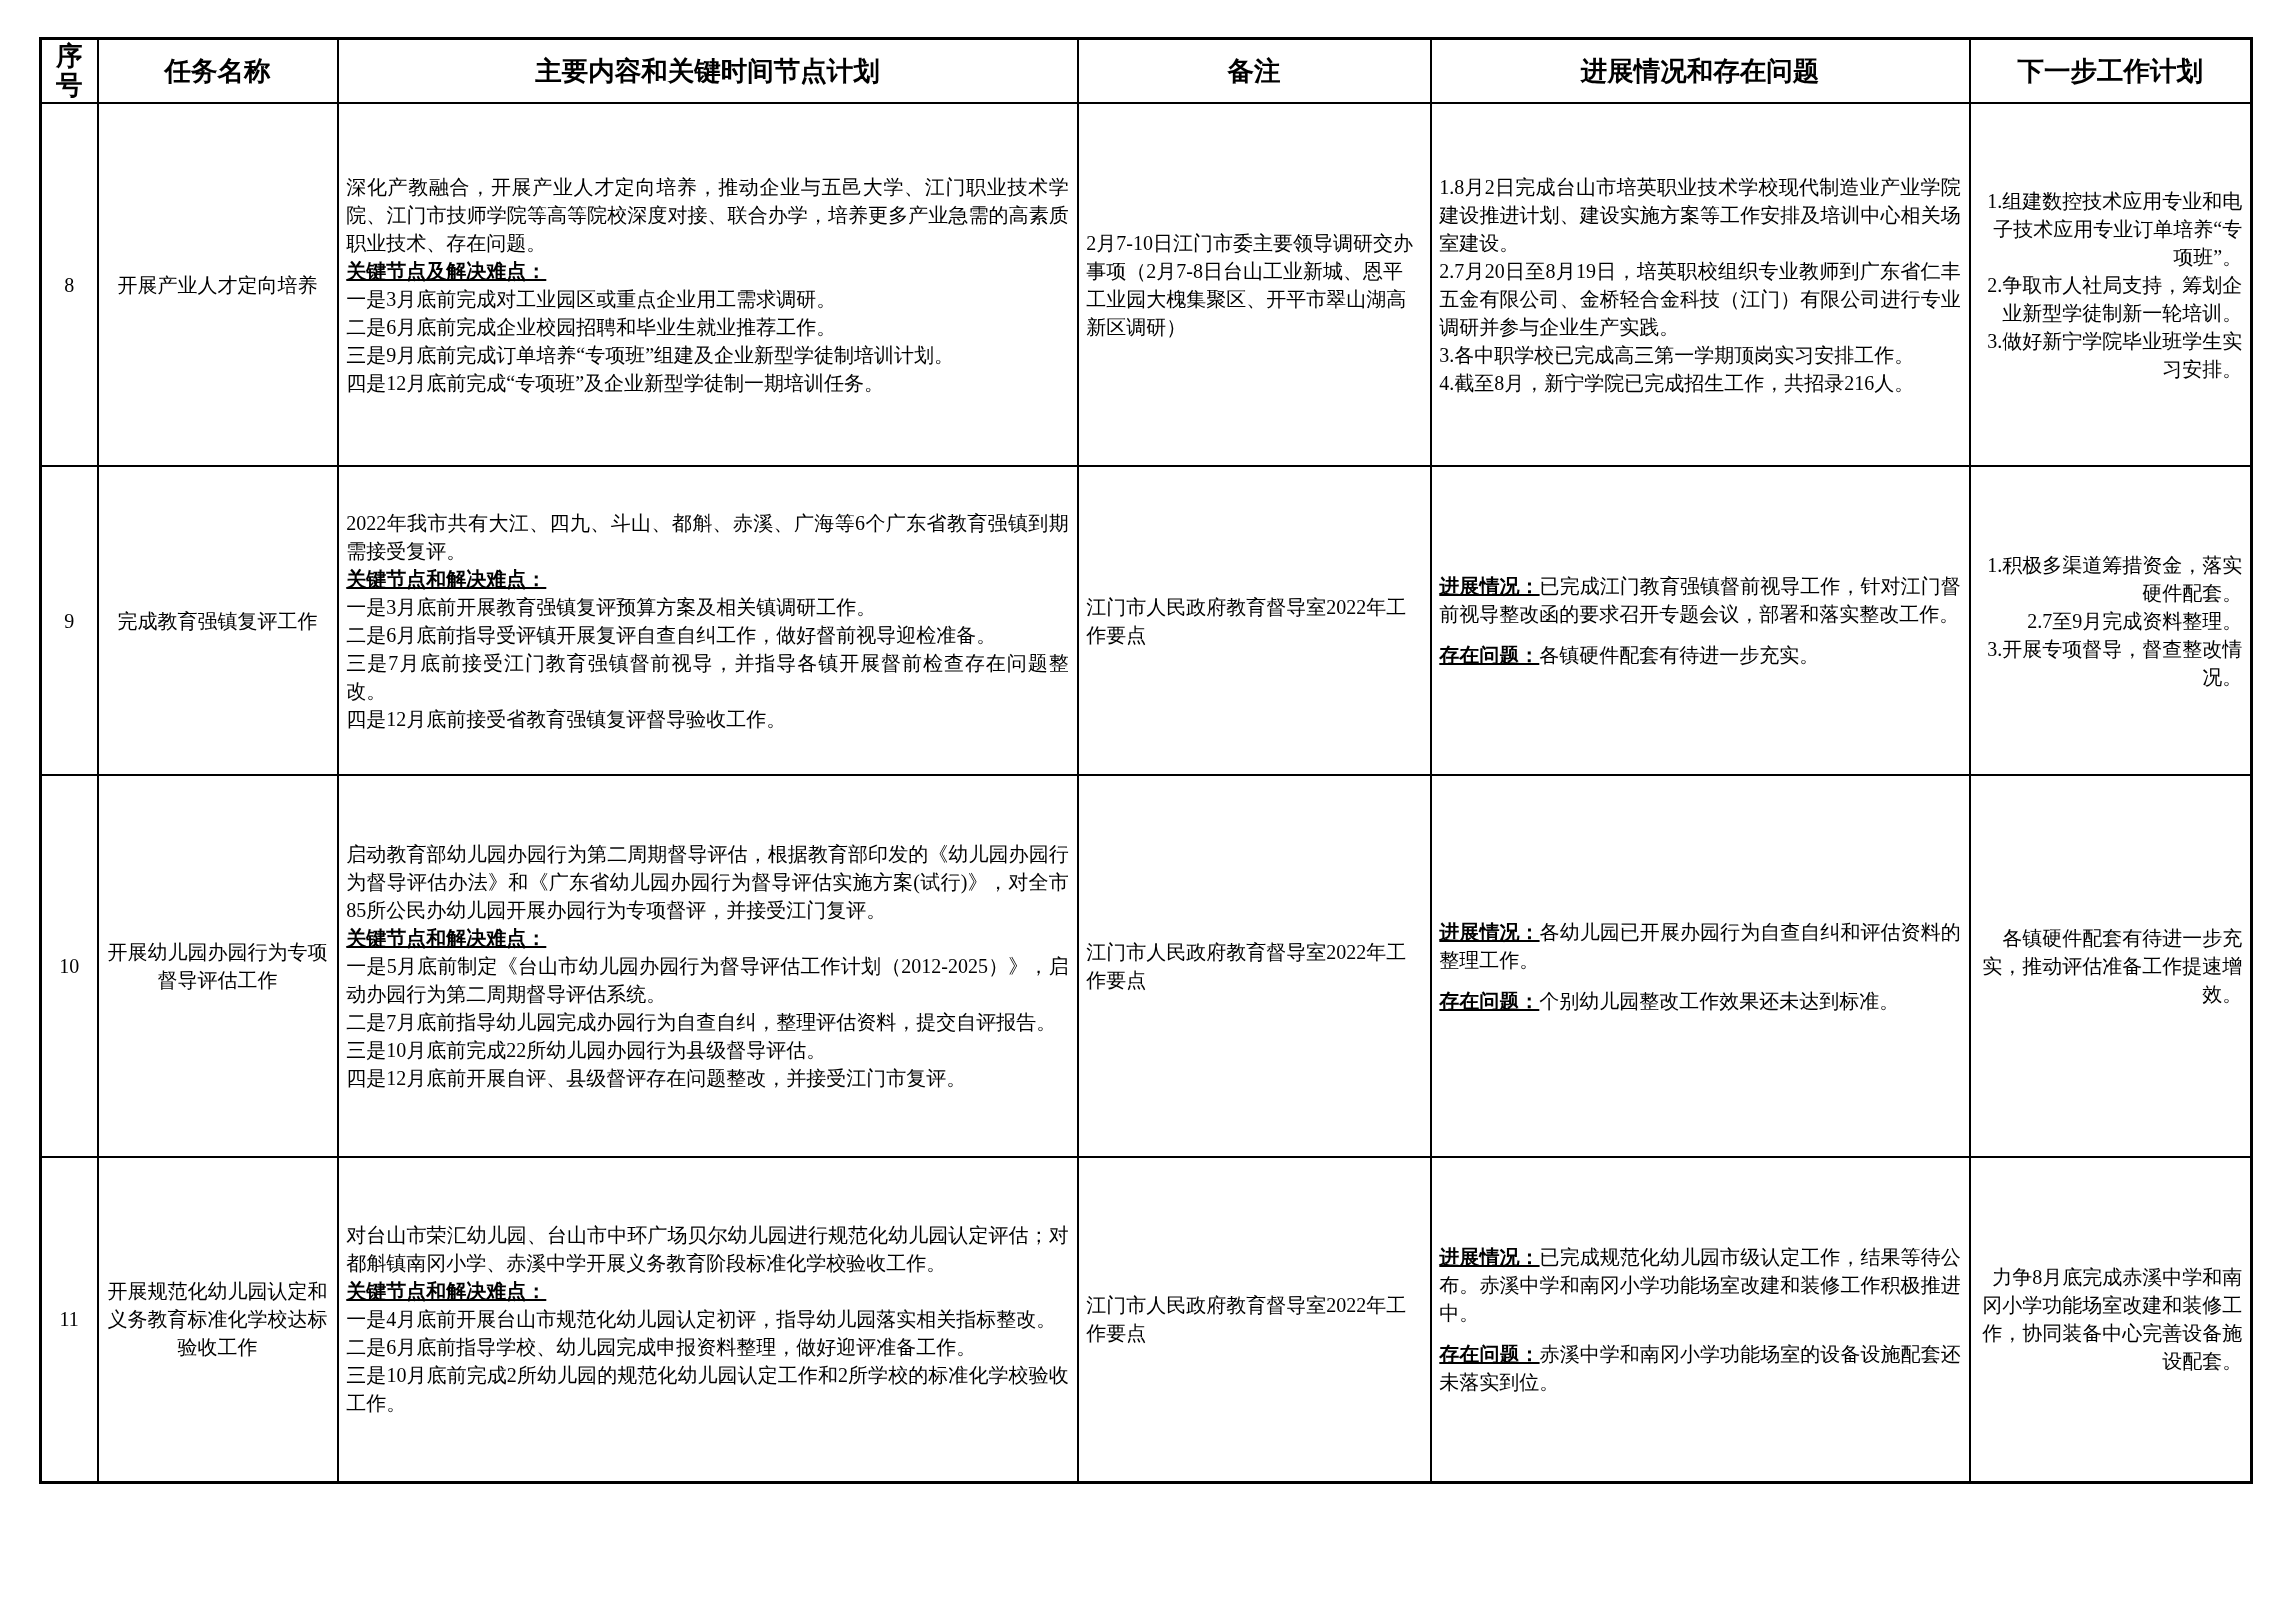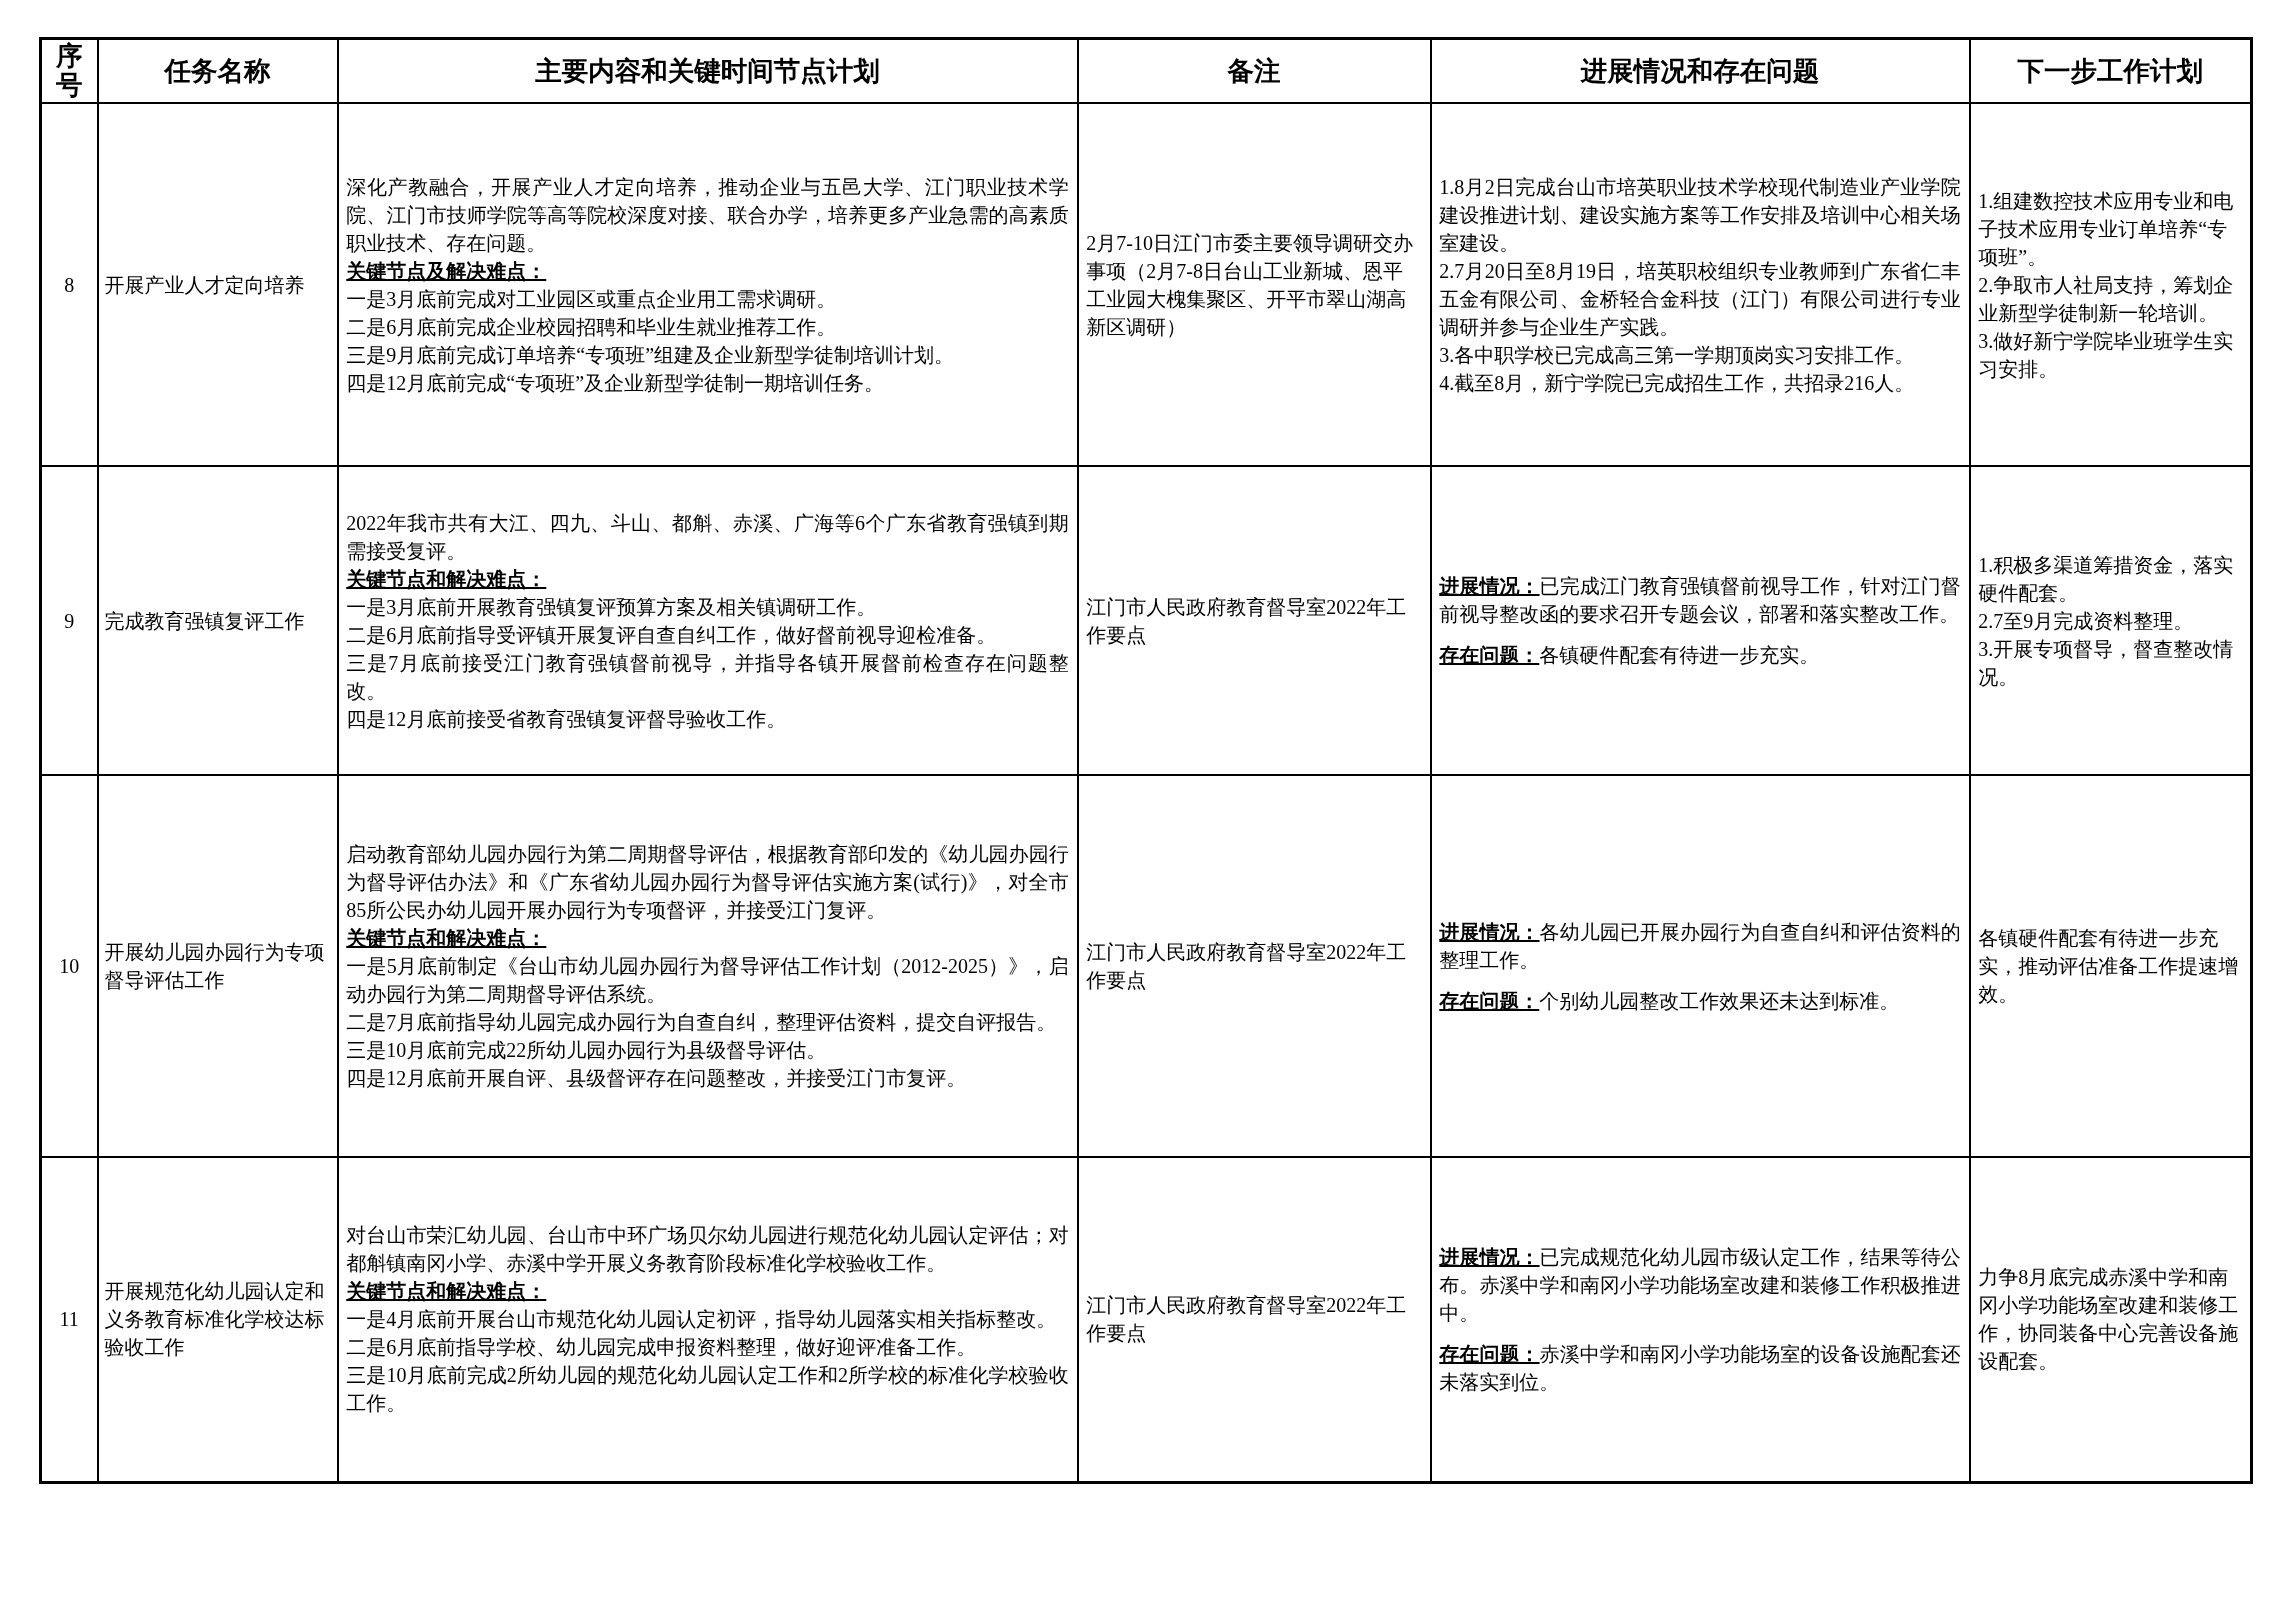--- a/index.html
+++ b/index.html
@@ -36,25 +36,25 @@
   }
   thead th {
     font-weight: bold;
     text-align: center;
     height: 43px;
     padding: 2px 3.9px;
     font-size: 26.5px;
     line-height: 29px;
   }
   td.c-num  { text-align: center; }
-  td.c-task { padding: 2.9px 5.9px; }
+  td.c-task { text-align: center; padding: 2.9px 5.9px; }
   td.c-content { text-align: justify; }
   td.c-remark  { text-align: left; border-radius: 19px; }
   td.c-progress { text-align: justify; }
-  td.c-next { text-align: left; }
+  td.c-next { text-align: right; }
   tbody tr:nth-child(1) { height: 363px; }
   tbody tr:nth-child(2) { height: 309px; }
   tbody tr:nth-child(3) { height: 382px; }
   tbody tr:nth-child(4) { height: 325px; }
   p.para { margin: 0; }
   p.para.gap { margin-top: 13px; }
   p.para b { font-weight: bold; text-decoration: underline; }
 </style>
 </head>
 <body>

